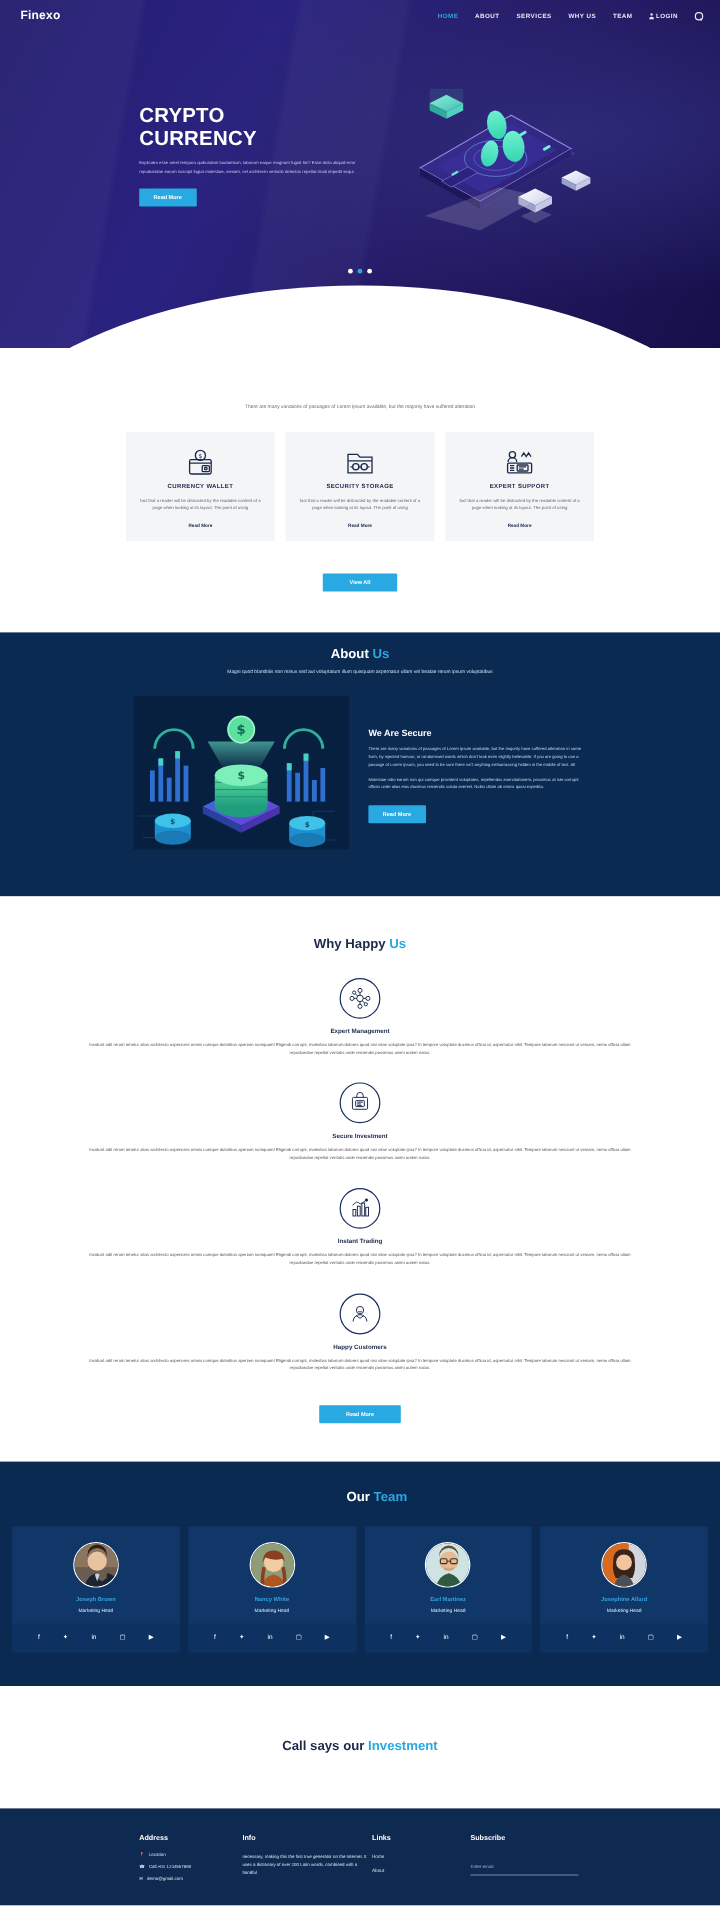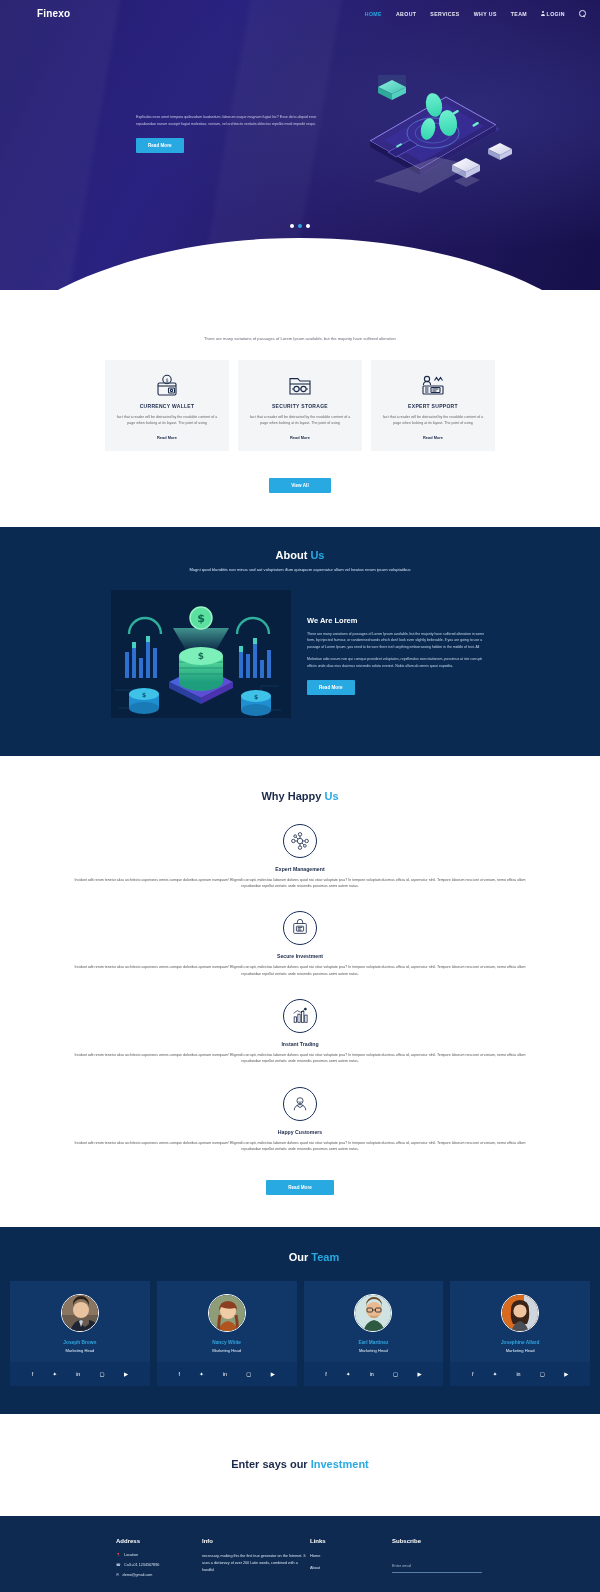--- a/index.html
+++ b/index.html
@@ -14,21 +14,20 @@
   .wrap { width: 600px; position: relative; }
 
   
   .hero {
     position: relative;
     height: 290px;
     background:
       radial-gradient(ellipse at 78% 38%, #2e2a78 0%, rgba(46,42,120,0) 55%),
       linear-gradient(117deg, #241d6e 0%, #2a2280 32%, #241a64 62%, #15104a 100%);
     overflow: hidden;
-    padding-left: 20px;
   }
   .hero::after {
     content: "";
     position: absolute;
     left: -6%;
     bottom: -118px;
     width: 112%;
     height: 170px;
     background: #ffffff;
     border-radius: 50% 50% 0 0 / 100% 100% 0 0;
@@ -188,21 +187,21 @@
     color: #1b2a4a;
     margin-top: 8px;
     cursor: pointer;
   }
   .center-btn { text-align: center; margin-top: 16px; }
   .btn-wide { padding: 5px 22px; }
 
   
   .about {
     background: #0a2a52;
-    padding: 22px 0 34px;
+    padding: 12px 0 34px;
   }
   .about .sec-title { color: #fff; }
   .about .sec-sub { color: #cfe0f2; }
   .about-row {
     display: flex;
     align-items: center;
     justify-content: center;
     gap: 16px;
     margin-top: 18px;
     padding: 0 28px;
@@ -319,20 +318,24 @@
         <div class="nav-link nav-login">
           <span class="ico-user"></span>
           <span>LOGIN</span>
         </div>
         <div class="ico-search"></div>
       </div>
     </nav>
 
     <div class="hero-inner">
       <div class="hero-copy">
+        <div class="hero-title">
+          <div>CRYPTO</div>
+          <div>CURRENCY</div>
+        </div>
         <p class="hero-text">Explicabo esse amet tempora quibusdam laudantium, laborum eaque magnam fugiat hic? Esse dicta aliquid error repudiandae earum suscipit fugiat molestiae, veniam, vel architecto veritatis delectus repellat modi impedit sequi.</p>
         <button class="btn">Read More</button>
       </div>
 
       <div class="hero-art">
         <svg width="180" height="150" viewBox="0 0 180 150">
           <defs>
             <linearGradient id="ph" x1="0" y1="0" x2="1" y2="1">
               <stop offset="0" stop-color="#3b2f93"></stop>
                 <stop offset="1" stop-color="#2a2070"></stop>
@@ -548,21 +551,21 @@
           <g>
             <rect x="130" y="106" width="30" height="14" fill="#1e8fd0"></rect>
             <ellipse cx="145" cy="120" rx="15" ry="6" fill="#1a7ab5"></ellipse>
             <ellipse cx="145" cy="106" rx="15" ry="6" fill="#3fc2e8"></ellipse>
             <text x="145" y="109" font-size="6" fill="#0b4f74" text-anchor="middle" font-family="DejaVu Sans" font-weight="bold">$</text>
           </g>
         </svg>
       </div>
 
       <div class="about-copy">
-        <h3 class="about-h">We Are Lorem</h3>
+        <h3 class="about-h">We Are Secure</h3>
         <p class="about-p">There are many variations of passages of Lorem Ipsum available, but the majority have suffered alteration in some form, by injected humour, or randomised words which don't look even slightly believable. If you are going to use a passage of Lorem Ipsum, you need to be sure there isn't anything embarrassing hidden in the middle of text. All</p>
         <p class="about-p">Molestiae odio earum non qui cumque provident voluptates, repellendus exercitationem, possimus at iste corrupti officiis unde alias eius ducimus reiciendis soluta eveniet. Nobis ullam ab omnis quasi expedita.</p>
         <button class="btn">Read More</button>
       </div>
     </div>
   </section>
 
   <section class="why">
     <h2 class="sec-title">
       <span>Why Happy </span><span class="hl">Us</span>
@@ -725,21 +728,21 @@
           <span>in</span>
           <span>▢</span>
           <span>▶</span>
         </div>
       </div>
     </div>
   </section>
 
   <section class="testi">
     <h2 class="sec-title">
-      <span>Enter says our </span><span class="hl">Investment</span>
+      <span>Call says our </span><span class="hl">Investment</span>
     </h2>
   </section>
 
   <footer class="footer">
     <div class="f-row">
 
       <div class="f-col addr">
         <div class="f-h">Address</div>
         <div class="f-line">
           <span class="fi">📍</span>

